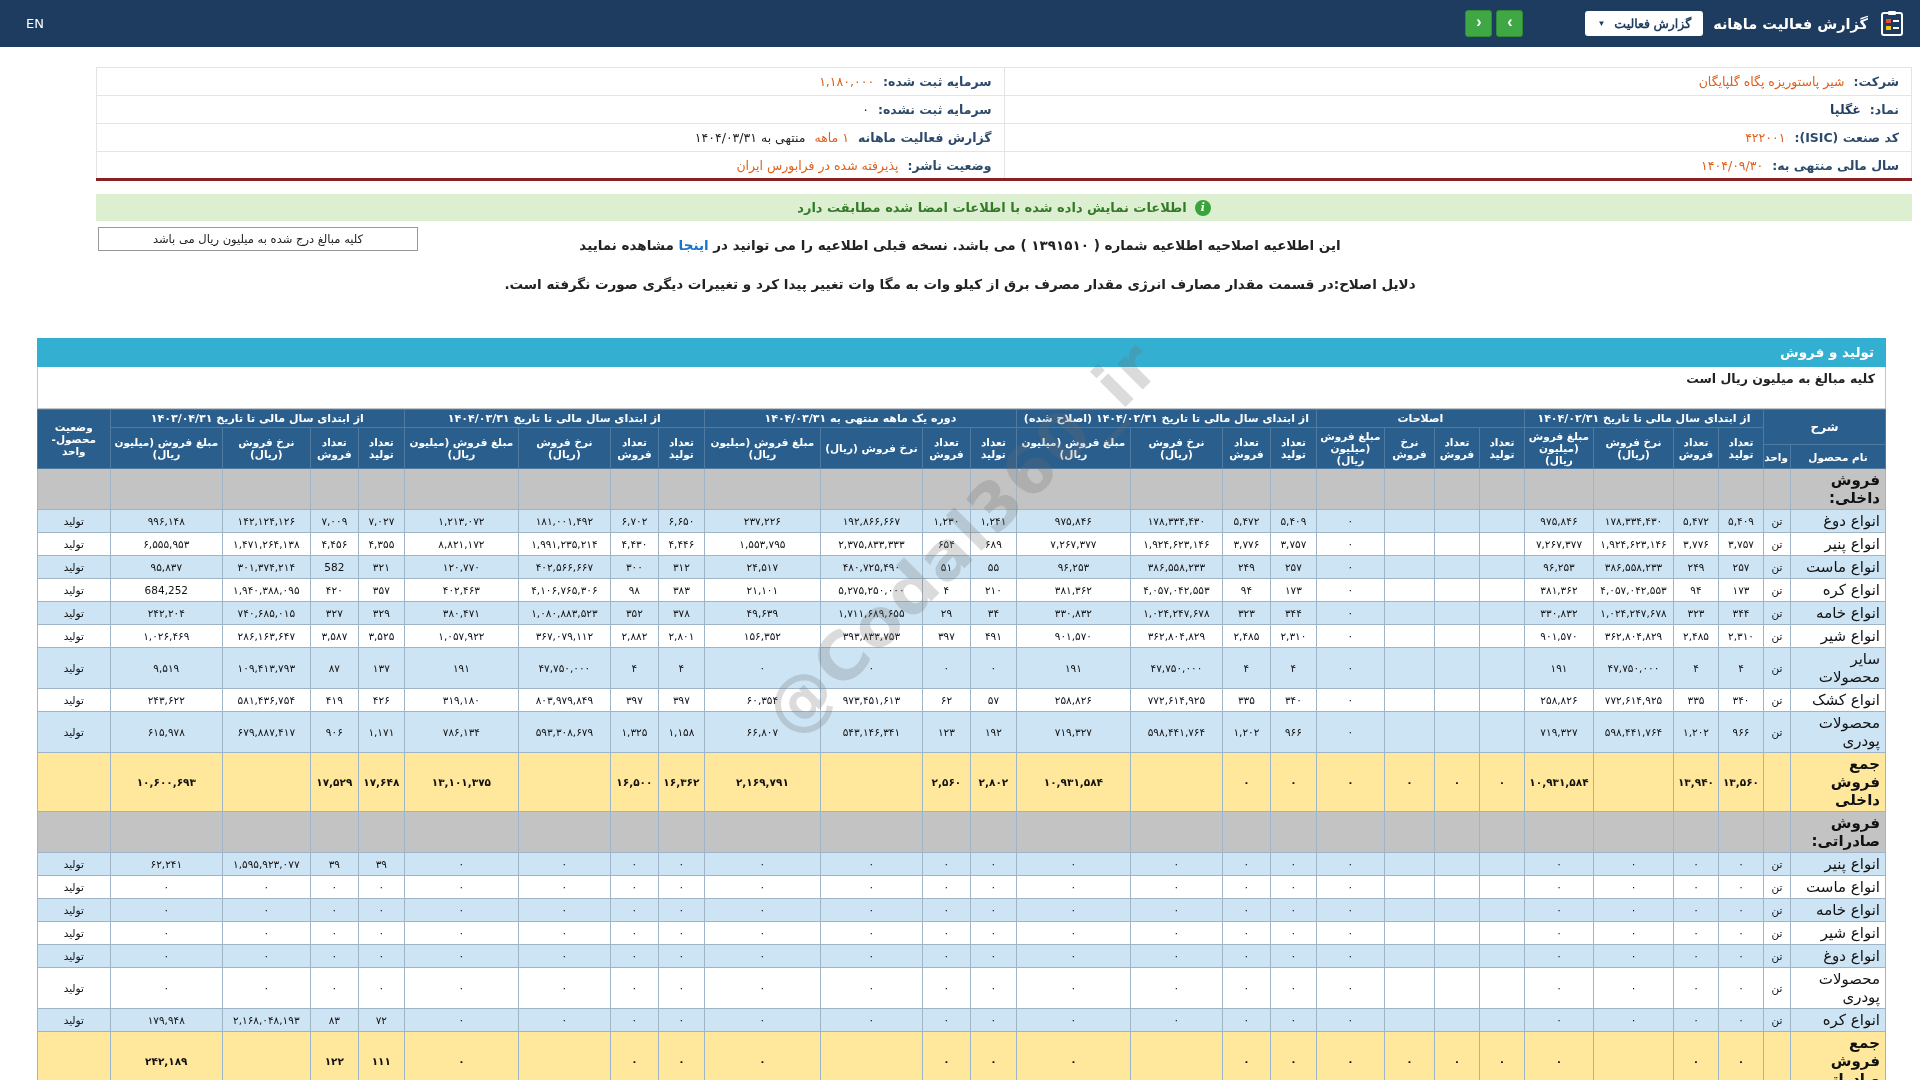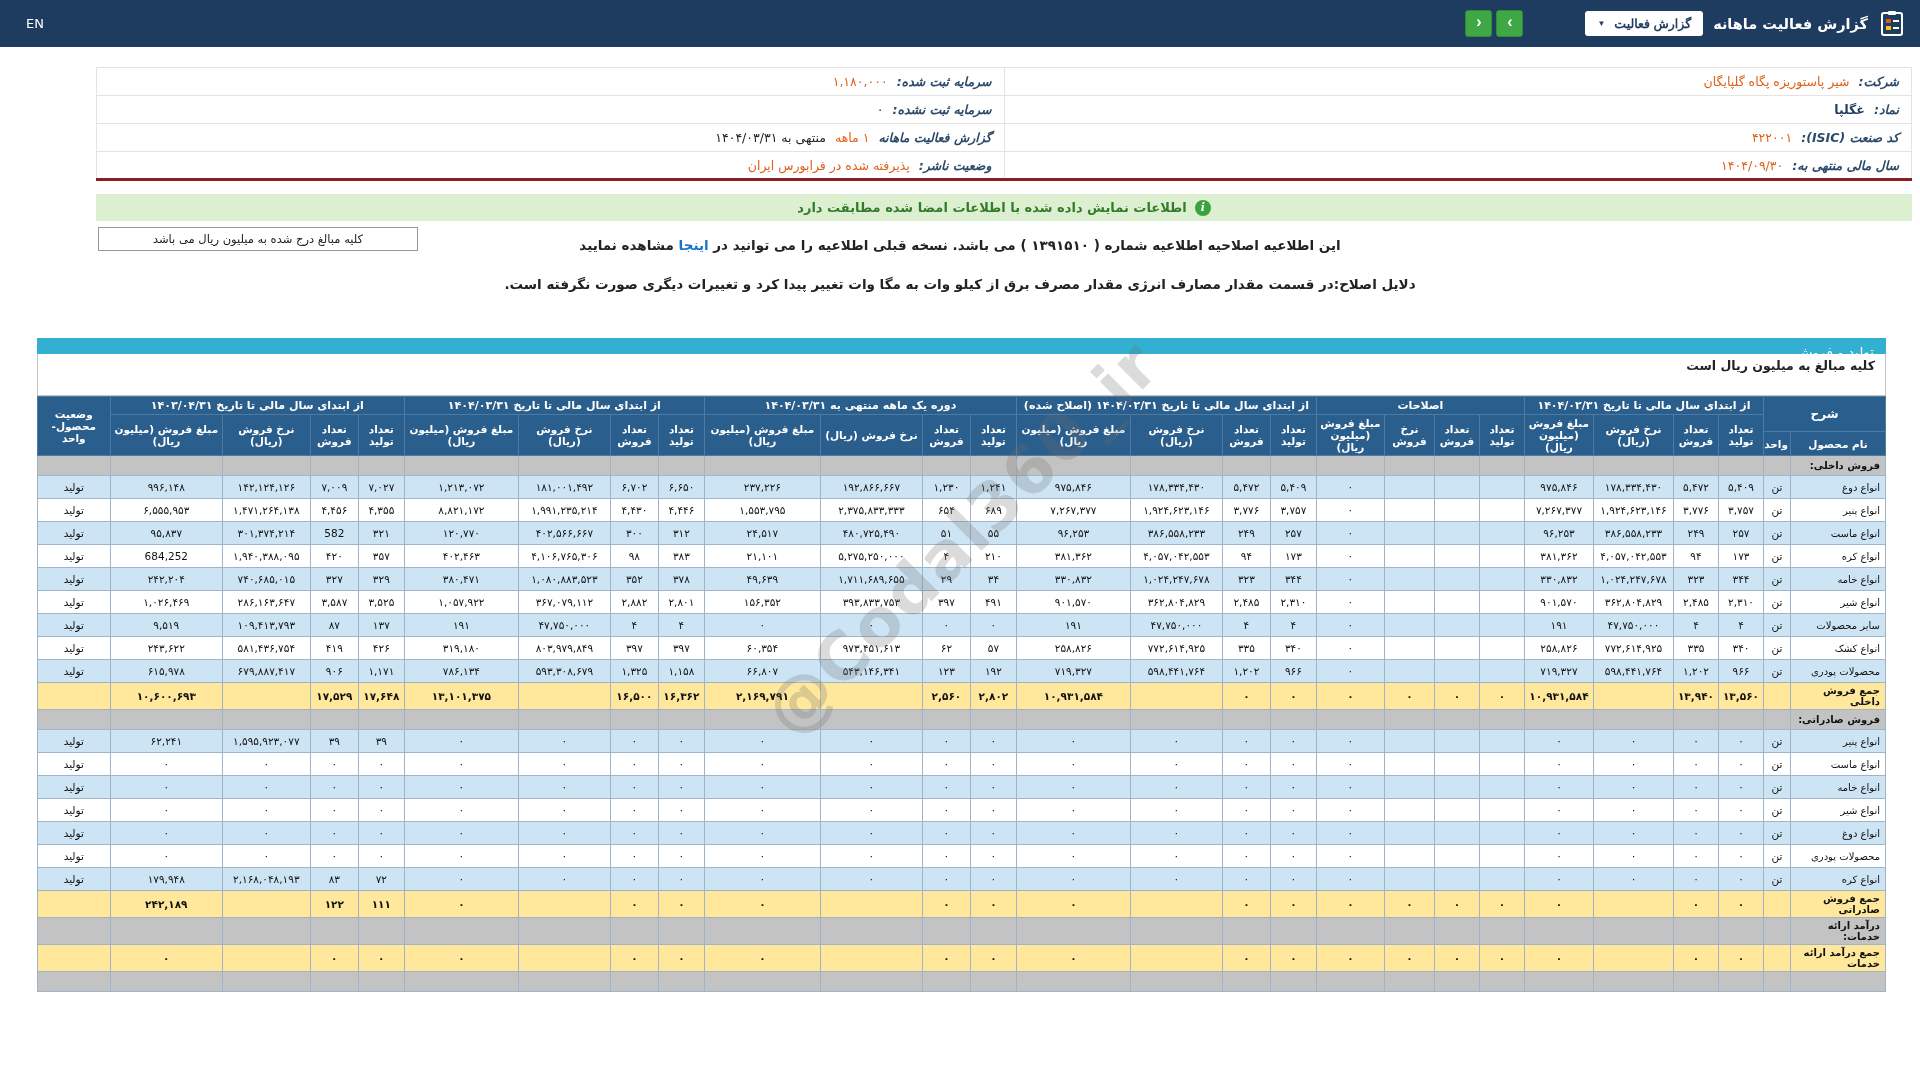--- a/index.html
+++ b/index.html
@@ -19,54 +19,54 @@
   .navwrap { display:flex; gap:4px; margin-right:52px; }
   .navbtn { width:27px; height:27px; background:var(--nav-green); color:#fff; border:1px solid #2f8c35;
     border-radius:3px; font-size:16px; font-weight:bold; display:flex; align-items:center;
     justify-content:center; padding:0 0 3px 0; cursor:pointer; }
   .tb-lang { color:#fff; font-size:13px; cursor:pointer; }
 
   
   .info-table { margin:20px 8px 0 96px; width:1816px; border-collapse:collapse;
     border:1px solid #cfcfcf; border-bottom:3px solid var(--maroon-line); font-size:12.5px; background:#fff; }
   .info-table td { border:1px solid #e4e4e4; padding:4px 12px; height:28px; width:50%; }
-  .lbl { color:#2c4a6b; font-weight:bold;font-style:italic; }
+  .lbl { color:#2c4a6b; font-weight:bold; }
   .val { color:#222; margin-right:5px; }
   .val.orange { color:var(--accent-orange); }
   .val.navy { color:#1e3c5f; font-weight:bold; }
 
   
   .banner { margin:13px 8px 0 96px; background:var(--banner-bg); color:var(--banner-text);
     font-weight:bold; font-size:13px; height:27px; display:flex; align-items:center;
     justify-content:center; gap:8px; }
   .info-icon { width:16px; height:16px; border-radius:50%; background:#3aa33a; color:#fff;
     font-size:11px; font-weight:bold; font-style:italic; display:flex; align-items:center;
     justify-content:center; font-family:"DejaVu Serif",serif; }
   .amounts-box { position:absolute; top:227px; left:98px; width:320px; border:1px solid #999;
     background:#fff; font-size:11.5px; color:#222; padding:4px 6px; text-align:center; }
   .revision { text-align:center; font-size:13.5px; font-weight:bold; color:#222; margin:16px 0 0 0; }
   .revision a { color:var(--link-blue); text-decoration:none; cursor:pointer; }
   .reason { text-align:center; font-size:13.5px; font-weight:bold; color:#222; margin:23px 0 0 0; }
 
   
-  .section-bar { margin:46px 34px 0 37px; background:var(--bar-cyan); color:#fff; font-weight:normal;
-    font-size:13.5px; padding:6px 12px; height:16px;text-align:right; }
+  .section-bar { margin:46px 34px 0 37px; background:var(--bar-cyan); color:#fff; font-weight:bold;
+    font-size:13.5px; padding:6px 12px; height:29px;text-align:right; }
   .amounts-row { margin:0 34px 0 37px; border:1px solid #c5c5c5; border-top:none; background:#fff;
     font-weight:bold; font-size:12.5px; color:#222; padding:4px 10px; height:42px; }
 
   
   .data-table { margin:0 34px 0 37px; width:1849px; border-collapse:collapse; table-layout:fixed; }
   .data-table th { background:var(--header-blue); color:#fff; border:1px solid var(--header-border);
     font-weight:bold; font-size:10.5px; padding:2px 2px; text-align:center; vertical-align:middle; }
   .data-table th.g { font-size:11px; height:18px; }
   .data-table th.hsharh { font-size:12px; }
   .data-table th.sub { height:24px; }
   .data-table tbody td { border:1px solid var(--grid-border); padding:1px 3px; text-align:center;
     color:#111; font-size:10.5px; height:23px; overflow:hidden; }
-  .data-table td.name { text-align:right; padding:2px 5px; font-size:10px; }
+  .data-table td.name { text-align:right; padding:2px 5px; font-size:15px; }
   tr.zeb td { background:var(--zebra-blue); }
   tr.plain td { background:#fff; }
   tr.sec td { background:var(--section-gray); font-weight:bold; height:20px; }
   tr.sum td { background:var(--sum-yellow); font-weight:bold; }
 
   
   .watermark { position:absolute; top:500px; left:700px; transform:rotate(-45deg);
     font-size:66px; font-weight:bold; color:rgba(110,110,110,0.25); letter-spacing:2px;
     pointer-events:none; z-index:5; direction:ltr; }
 </style>

